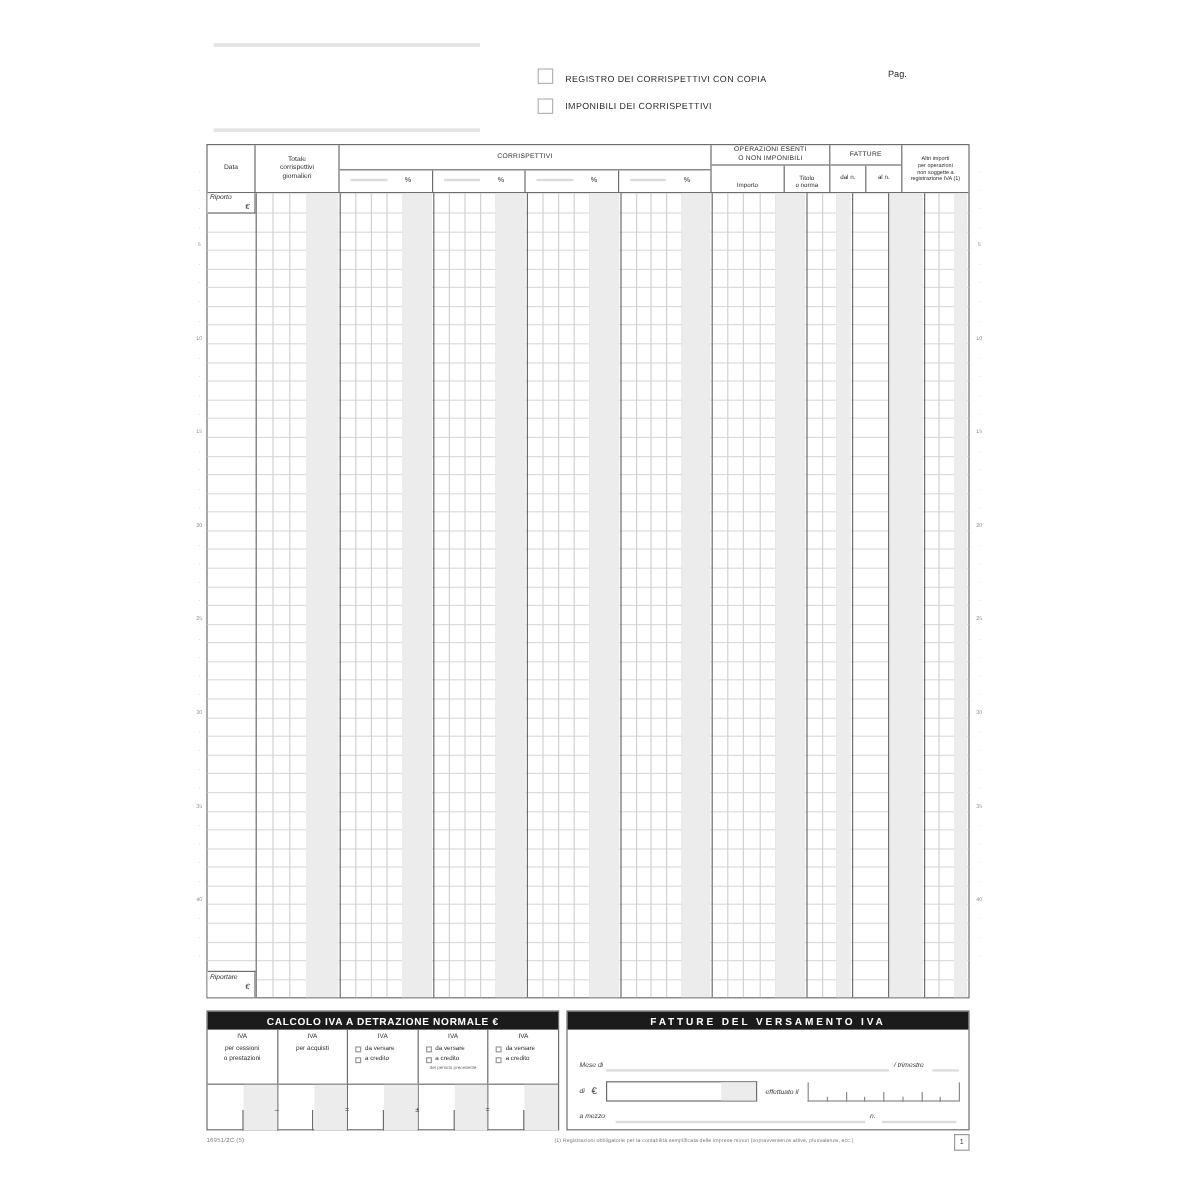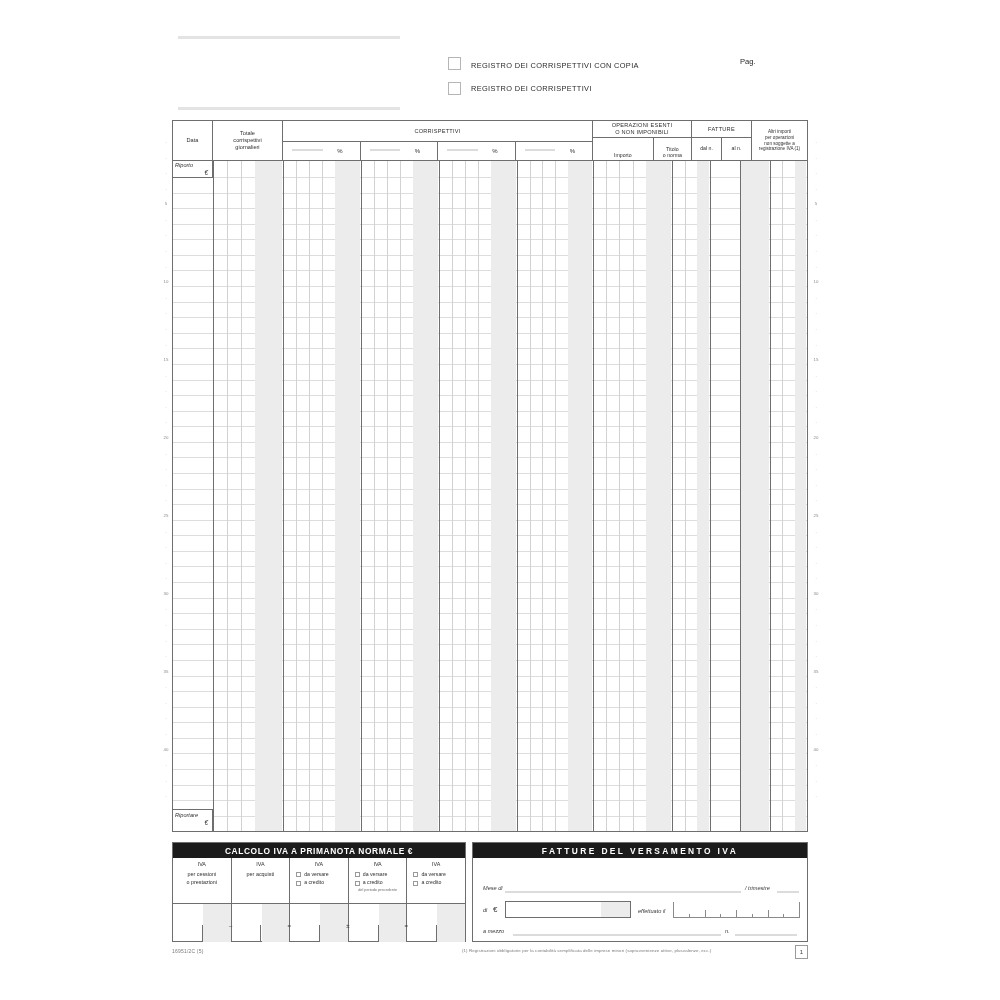--- a/index.html
+++ b/index.html
@@ -161,21 +161,21 @@
     <div class="ruleline" id="rule-1"></div>
     <div class="ruleline" id="rule-2"></div>
 
     <div class="chkrow" id="chkrow-1">
       <span class="chkbox"></span>
       <span class="chklab">REGISTRO DEI CORRISPETTIVI CON COPIA</span>
     </div>
 
     <div class="chkrow" id="chkrow-2">
       <span class="chkbox"></span>
-      <span class="chklab">REGISTRO DEI CORRISPETTIVI</span>
+      <span class="chklab">IMPONIBILI DEI CORRISPETTIVI</span>
     </div>
 
     <div id="pag-label">Pag.</div>
   </div>
 
   <div class="rownums" id="rownums-left">
       <span class="rn" style="top: 2px;">.</span>
       <span class="rn" style="top: 17.58px;">.</span>
       <span class="rn" style="top: 33.16px;">.</span>
       <span class="rn" style="top: 48.74px;">.</span>
@@ -430,21 +430,21 @@
       <span class="rn" style="top: 594.04px;">.</span>
       <span class="rn" style="top: 609.62px;">40</span>
       <span class="rn" style="top: 625.2px;">.</span>
       <span class="rn" style="top: 640.78px;">.</span>
       <span class="rn" style="top: 656.36px;">.</span>
     </div>
 
   <div id="botwrap">
 
     <div class="panel" id="panel-left">
-      <div class="pbar" id="bar-left">CALCOLO IVA A PRIMANOTA NORMALE   €</div>
+      <div class="pbar" id="bar-left">CALCOLO IVA A DETRAZIONE NORMALE   €</div>
       <div id="ivacols">
           <div class="ivacol">
             <div class="ivahead"><span class="ivatitle">IVA</span><span>per cessioni<br>o prestazioni</span></div>
             <div class="ivaval">
               <span class="shadehalf"></span>
               <span class="tickline"></span>
               <span class="eqsign" style="left: 100%;">–</span>
             </div>
           </div>
           <div class="ivacol">

